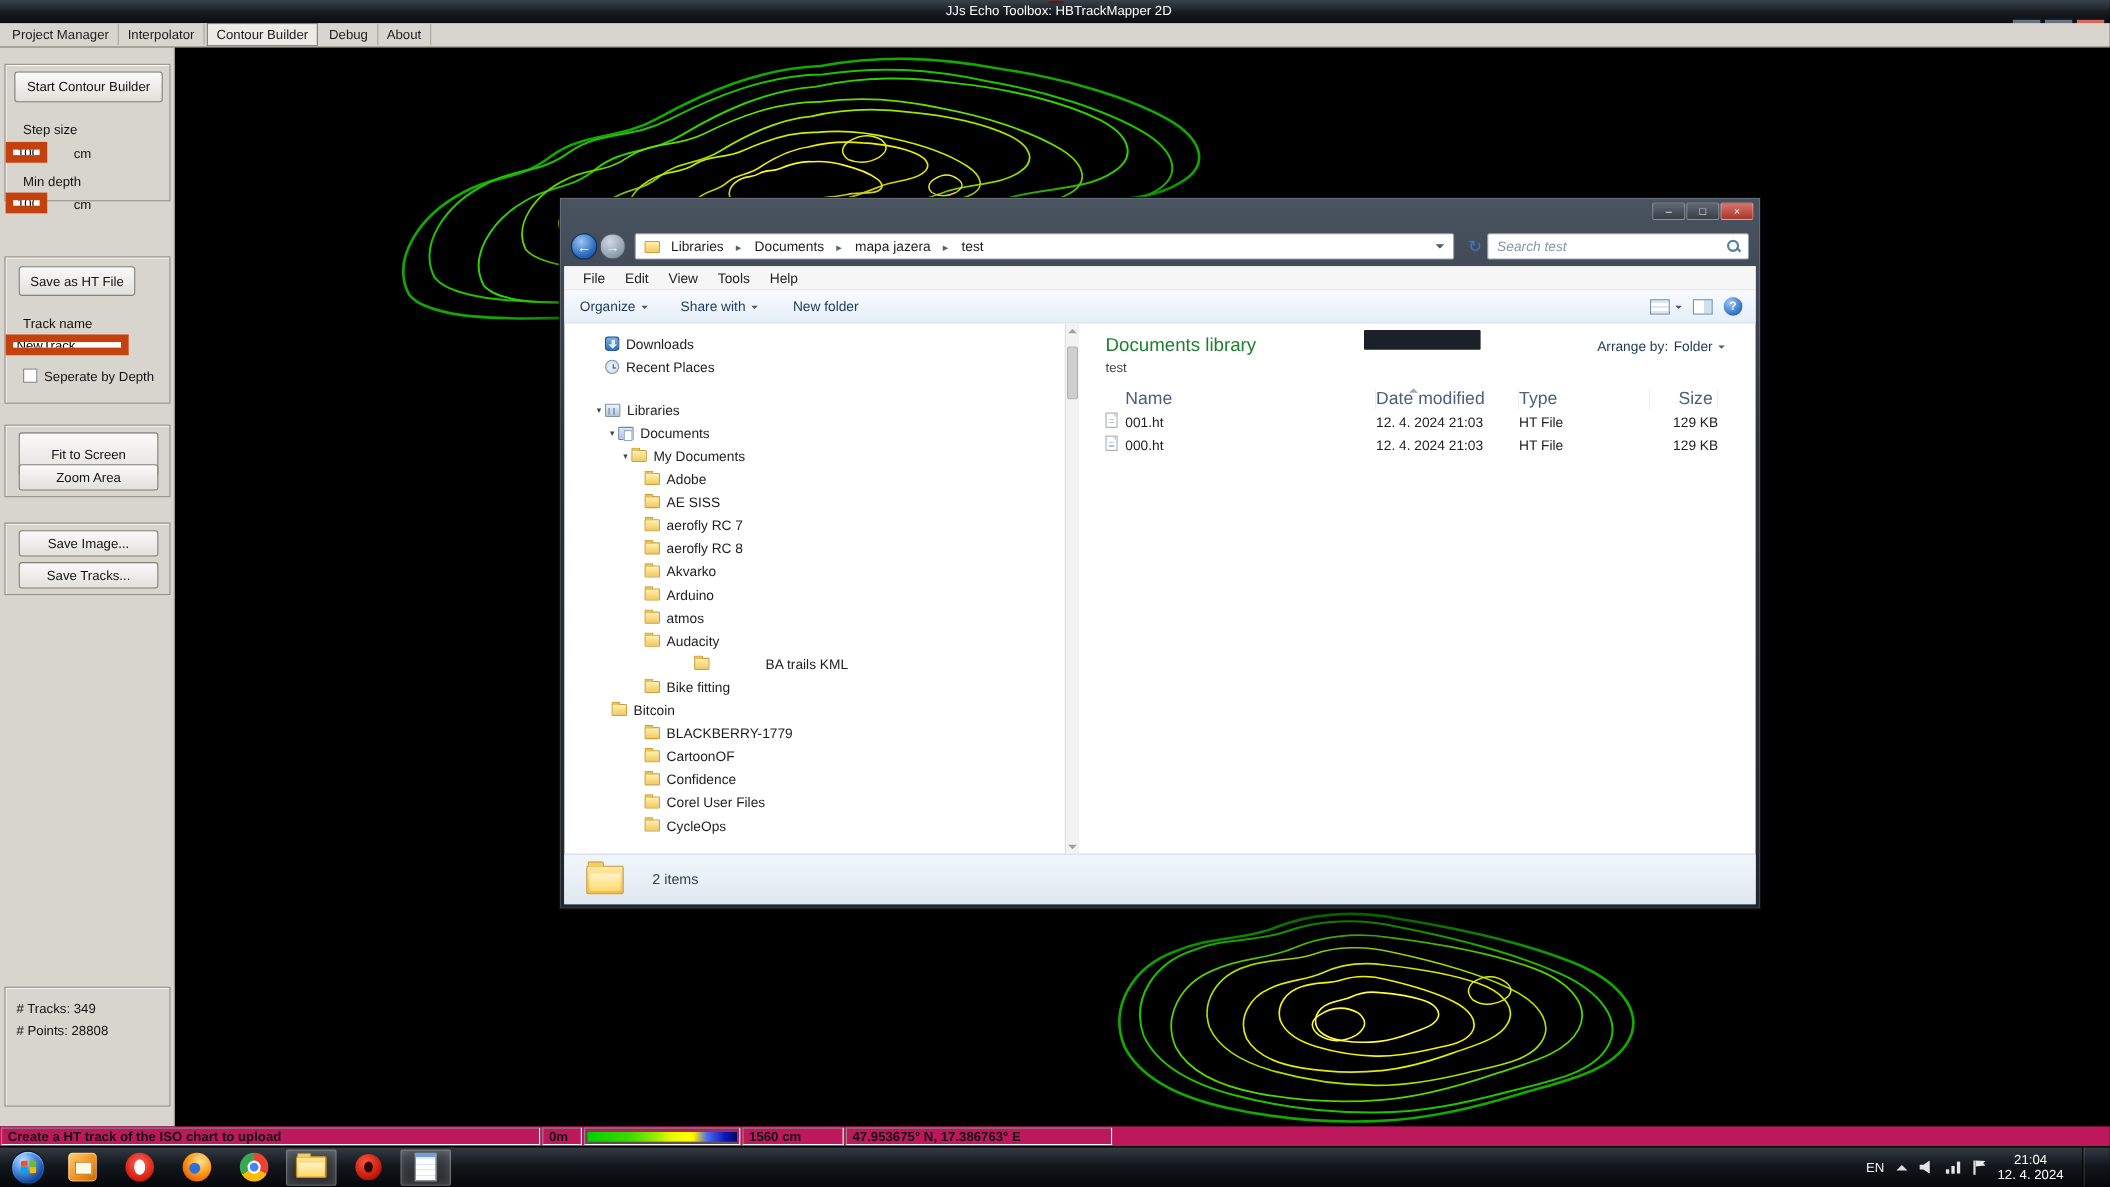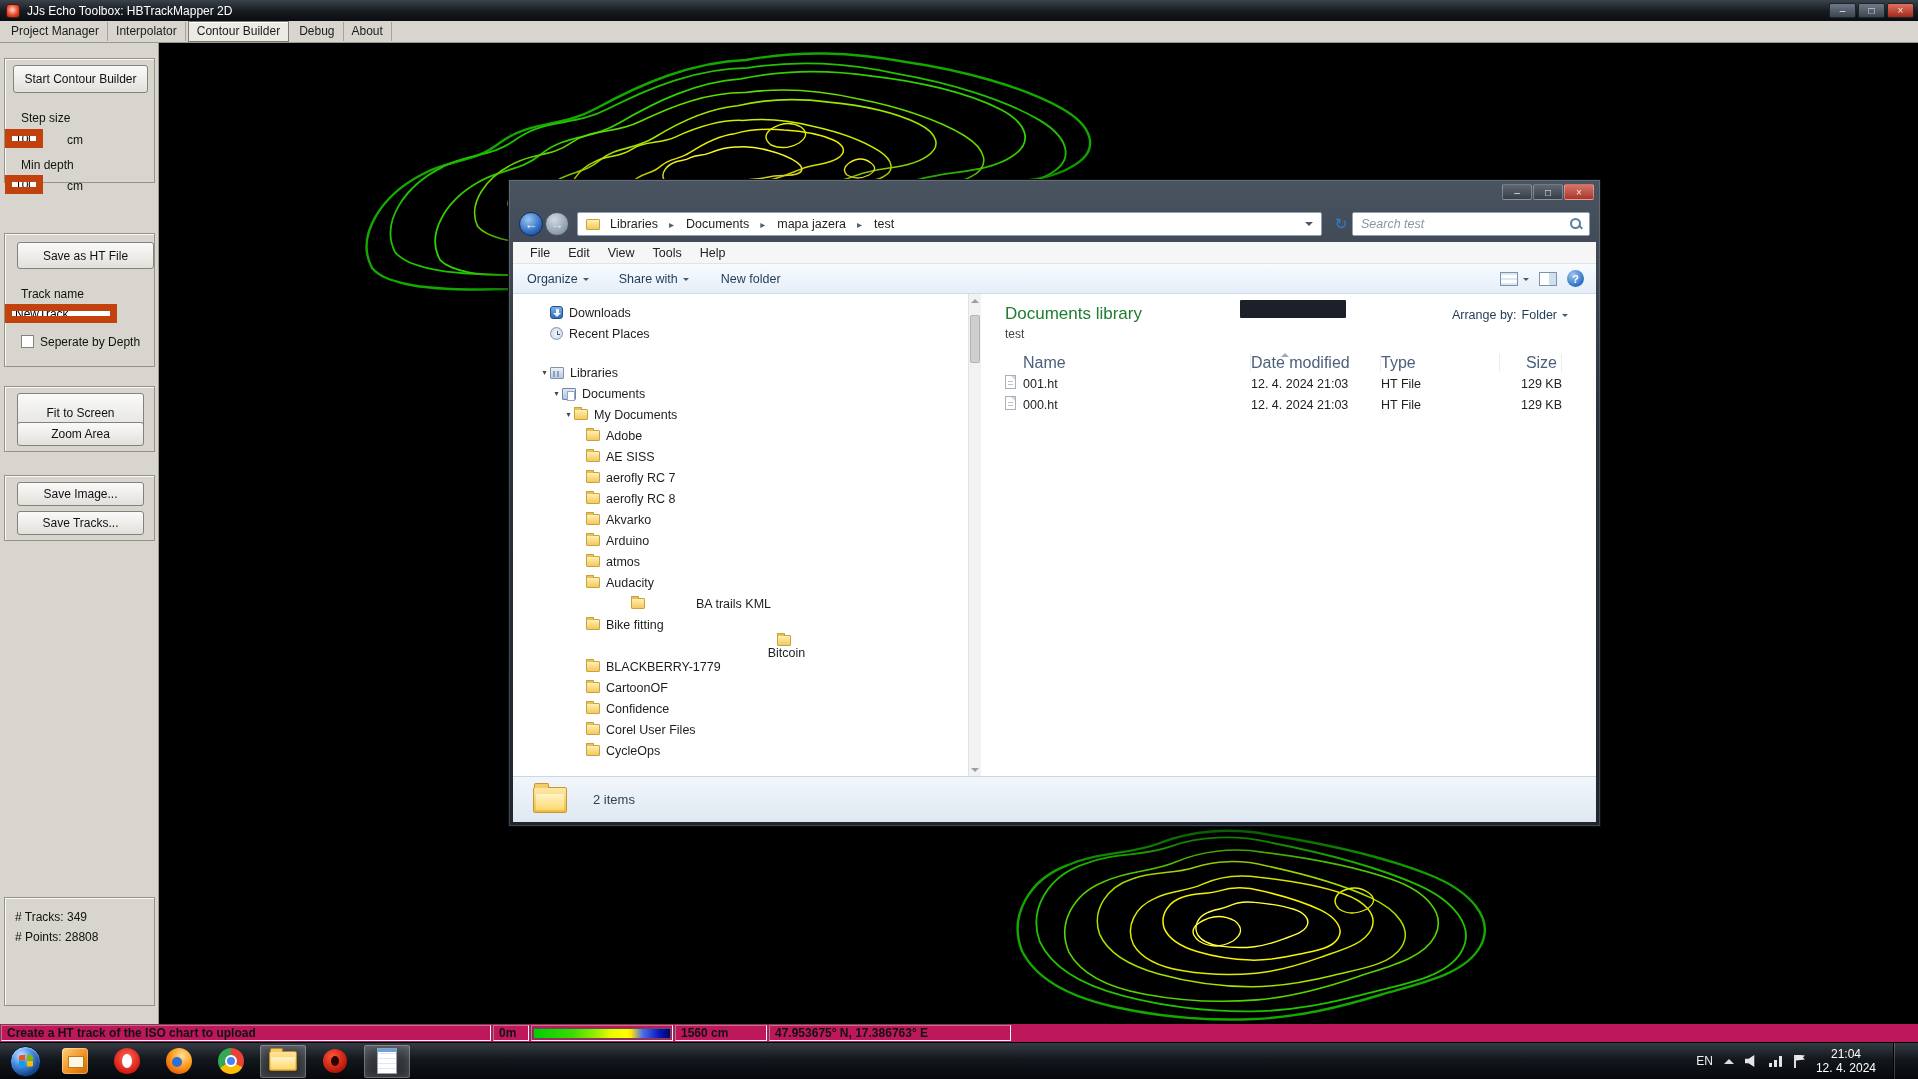--- a/index.html
+++ b/index.html
@@ -1,21 +1,21 @@
 <!DOCTYPE html>
 <html><head>
 <meta charset="utf-8">
 <style>
   html,body{margin:0;padding:0;width:1918px;height:1079px;overflow:hidden;background:#000;
     font-family:"Liberation Sans",sans-serif;-webkit-font-smoothing:antialiased;}
   *{box-sizing:border-box;}
 
   
   .titlebar{position:absolute;left:0;top:0;right:0;height:21px;z-index:5;
-    background:linear-gradient(#3a424b,#161b20 55%,#0a0d10);display:flex;align-items:center;padding:1px 4px;}
+    background:linear-gradient(#3a424b,#161b20 55%,#0a0d10);display:flex;align-items:center;padding:1px 4px;flex-direction:column;}
   .appico{width:14px;height:14px;border-radius:3px;margin-left:2px;
     background:radial-gradient(circle at 45% 40%,#ffd6ca,#e84b2e 55%,#8f2410);border:1px solid #5c150a;}
   .apptitle{color:#fff;font-size:12px;margin-left:7px;white-space:nowrap;}
   .winbtns{margin-left:auto;display:flex;gap:2px;}
   .awbtn{width:27px;height:15px;display:flex;align-items:center;justify-content:center;color:#e9eff5;
     font-size:10px;line-height:1;background:linear-gradient(#6e7988,#3c454f);border:1px solid #1e242b;border-radius:2px;cursor:default;}
   .awbtn.close{background:linear-gradient(#e0705f,#a32a1b);}
 
   .tabbar{position:absolute;left:0;top:21px;right:0;height:22px;z-index:5;background:#d8d5cf;
     border-bottom:1px solid #9b9890;display:flex;align-items:center;padding-left:3px;font-size:12px;color:#1c1c1c;}
@@ -260,21 +260,21 @@
     <div class="b3" style="left:8px;top:6px;width:135px;height:28px;">Start Contour Builder</div>
     <div class="slab" style="top:52px;">Step size</div>
     <input class="sin" style="top: 70px; width: 38px;" value="100">
     <div class="slab" style="left:62px;top:74px;">cm</div>
     <div class="slab" style="top:99px;">Min depth</div>
     <input class="sin" style="top: 116px; width: 38px;" value="100">
     <div class="slab" style="left:62px;top:120px;">cm</div>
   </div>
 
   <div class="gbox" style="top:190px;height:134px;">
-    <div class="b3" style="left:12px;top:8px;width:137px;height:27px;">Save as HT File</div>
+    <div class="b3" style="left:12px;top:8px;width:106px;height:27px;">Save as HT File</div>
     <div class="slab" style="top:53px;">Track name</div>
     <input class="sin" style="top: 70px; width: 112px;" value="NewTrack">
     <div class="cbox" style="top:101px;"></div>
     <div class="slab" style="left:35px;top:101px;">Seperate by Depth</div>
   </div>
 
   <div class="gbox" style="top:343px;height:66px;">
     <div class="b3" style="left:12px;top:6px;width:127px;height:40px;">Fit to Screen</div>
     <div class="b3" style="left:12px;top:35px;width:127px;height:24px;">Zoom Area</div>
   </div>
@@ -440,21 +440,21 @@
               <span class="tico ic-folder"></span>
               <span>BA trails KML</span>
             </div>
 
             <div class="trow" style="padding-left: 62px;">
               <span class="texp"></span>
               <span class="tico ic-folder"></span>
               <span>Bike fitting</span>
             </div>
 
-            <div class="trow" style="padding-left: 92px; flex-direction: column;">
+            <div class="trow" style="padding-left: 32px;">
               <span class="texp"></span>
               <span class="tico ic-folder"></span>
               <span>Bitcoin</span>
             </div>
 
             <div class="trow" style="padding-left: 62px;">
               <span class="texp"></span>
               <span class="tico ic-folder"></span>
               <span>BLACKBERRY-1779</span>
             </div>

